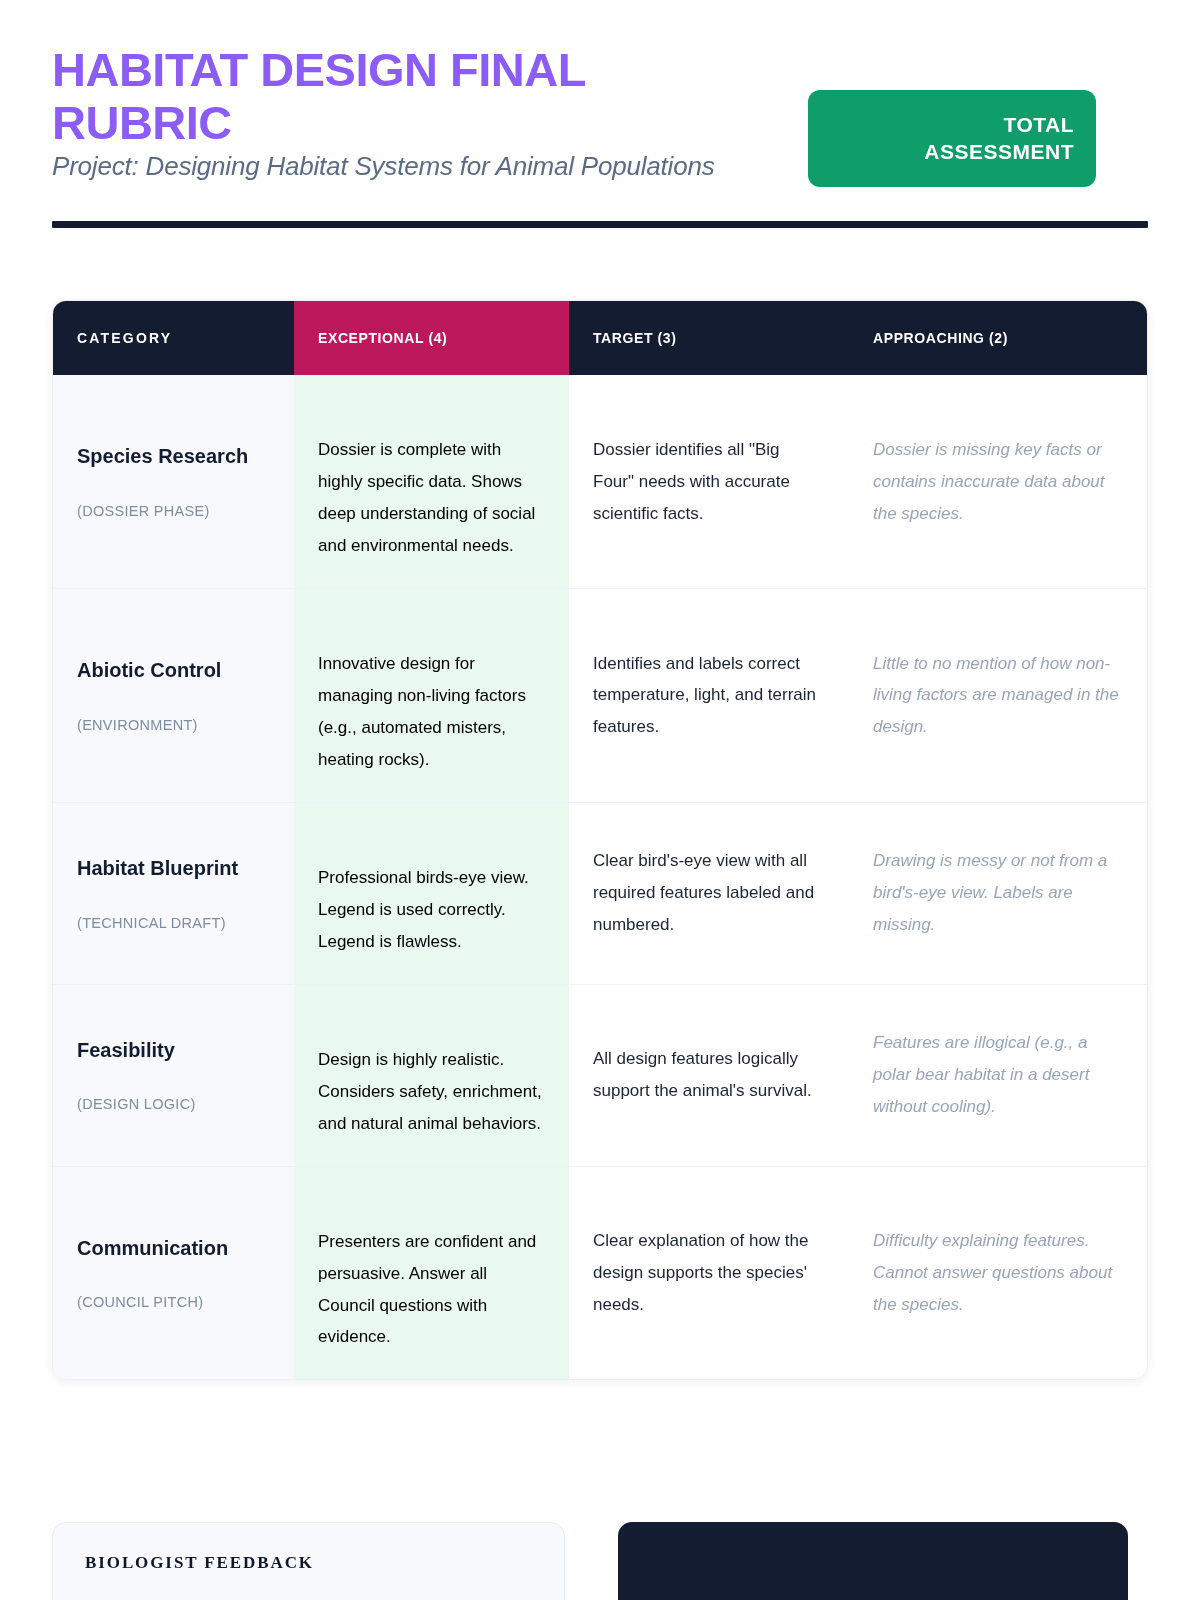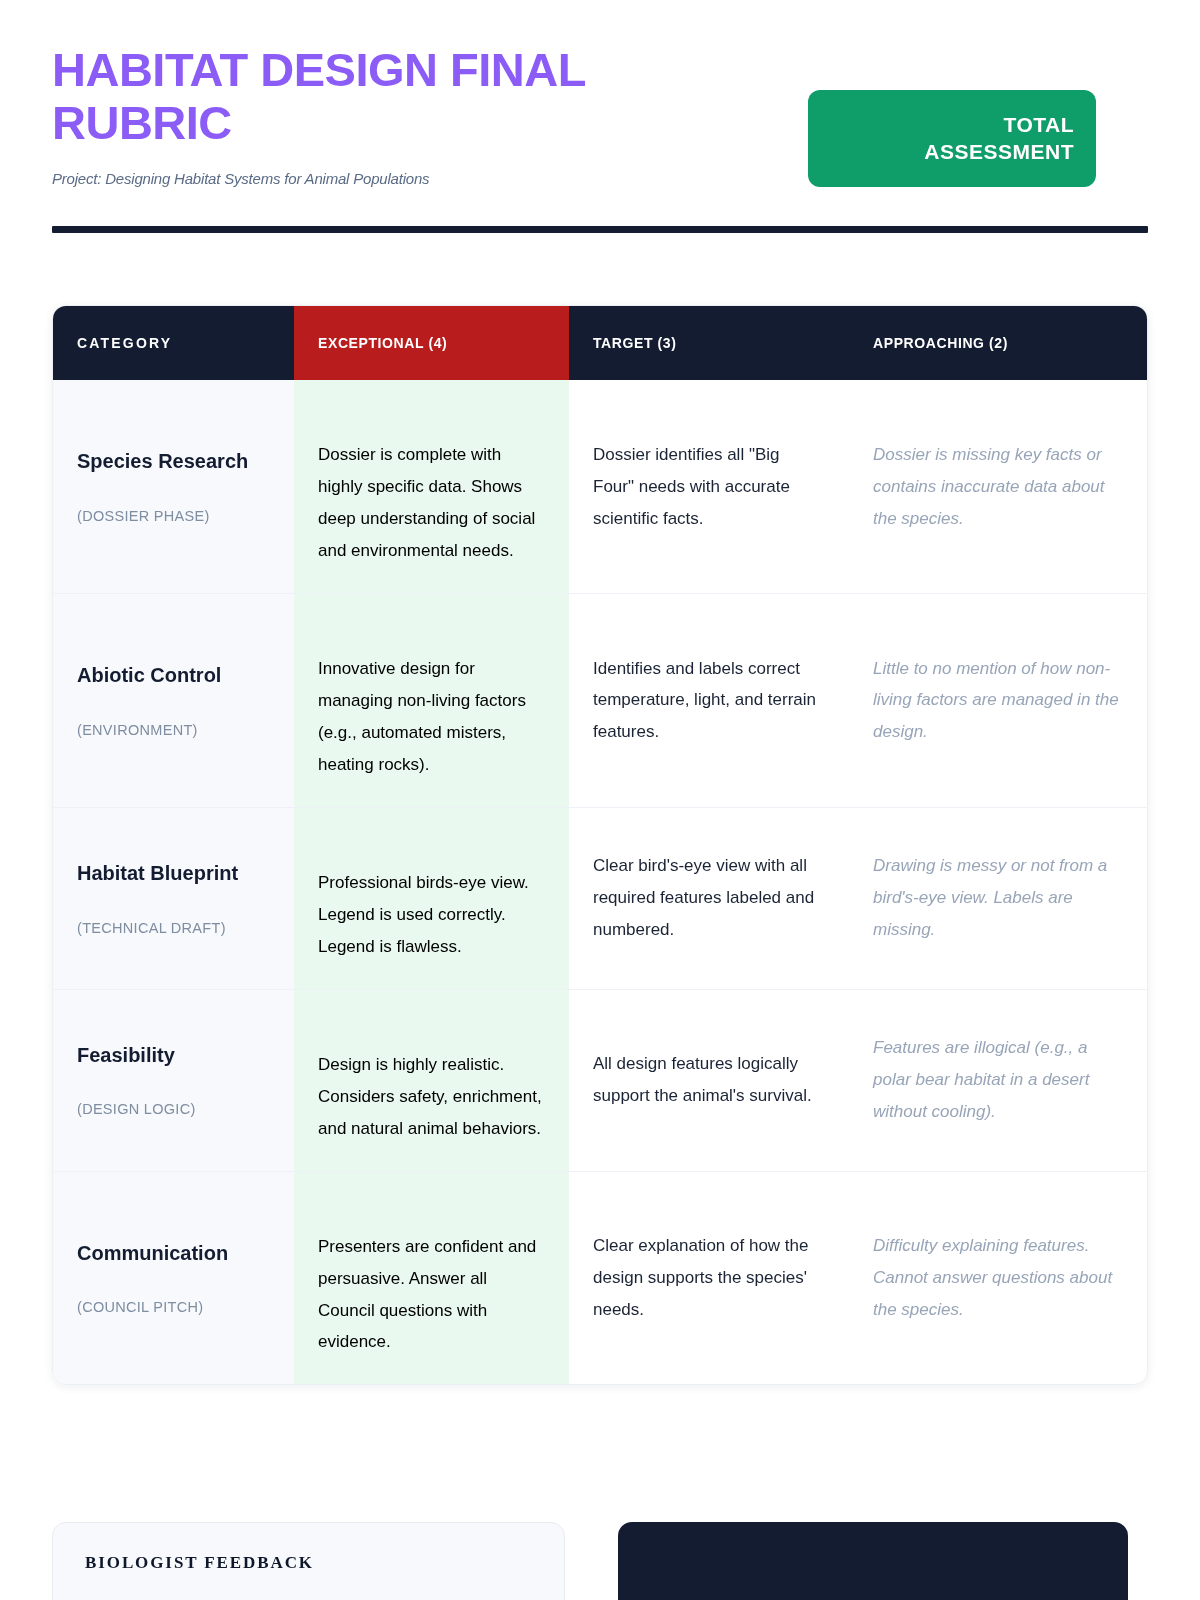--- a/index.html
+++ b/index.html
@@ -11,21 +11,21 @@
   }
   .page { position:relative; width:1200px; height:1600px; padding:0 52px; }
 
   
   .header { position:relative; padding-top:44px; }
   .title {
     font-size:47px; font-weight:bold; line-height:1.12;
     letter-spacing:-0.5px; color:#8b5cf6; max-width:680px;
   }
   .subtitle {
-    margin-top:21px; font-size:15px; font-style:italic;
+    margin-top:2px; font-size:26px; font-style:italic;
     color:#5a6b85; letter-spacing:-0.2px;
   }
   .total-badge {
     position:absolute; right:52px; top:90px;
     width:288px; height:97px; border-radius:12px;
     background:#0f9d69; color:#ffffff;
     display:flex; flex-direction:column; align-items:flex-end;
     justify-content:center; padding:0 22px;
     font-size:21px; font-weight:bold; line-height:1.28;
     letter-spacing:0.5px; text-align:right;
@@ -42,21 +42,21 @@
   .thead .row { background:#131c30; }
   .th {
     padding:29px 24px; font-size:14px; font-weight:bold;
     color:#ffffff; letter-spacing:0.6px; display:flex; align-items:center;
   }
   .th.cat { letter-spacing:2.2px; }
   .c1 { width:241px; flex:0 0 241px; }
   .c2 { width:275px; flex:0 0 275px; }
   .c3 { width:280px; flex:0 0 280px; }
   .c4 { width:300px; flex:0 0 300px; }
-  .th.c2 { background:#b91c1c; }
+  .th.c2 { background:#be185d; }
 
   .tbody .row { border-top:1px solid #eef1f5; }
   .tbody .row:first-child { border-top:none; }
   .td { padding:26px 24px; display:flex; flex-direction:column; justify-content:center; }
   .td.c1 { background:#f7f9fc;gap:26px; }
   .td.c2 { background:#e9f9ef; }
   .cat-name { font-size:20px; font-weight:bold; color:#131c30; line-height:1.28; }
   .cat-sub { margin-top:7px; font-size:14.5px; color:#7e8 da0; color:#7e8da0; letter-spacing:0.3px; }
   .cell-ex { font-size:17px; line-height:1.88; color:#000000;margin-top:33px; }
   .cell-tg { font-size:17px; line-height:1.88; color:#1b2435; }

